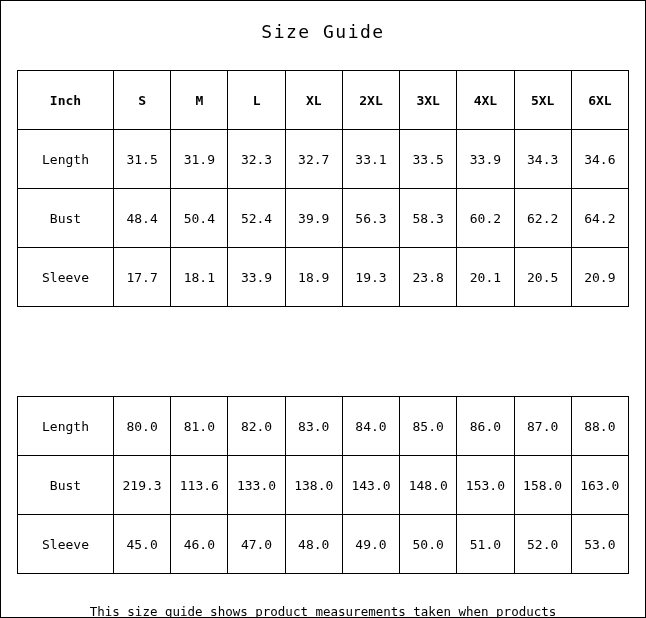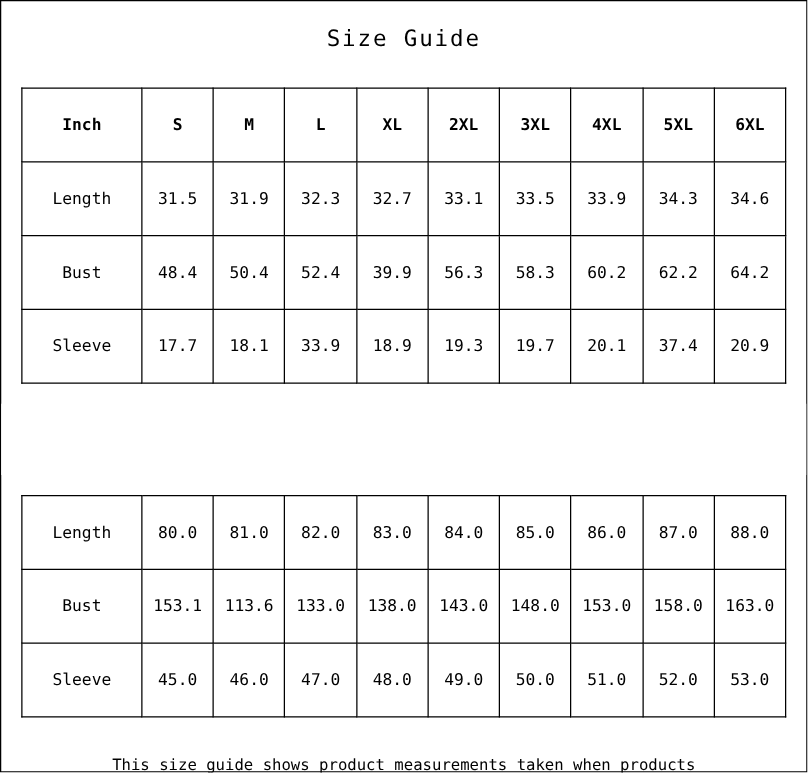--- a/index.html
+++ b/index.html
@@ -131,23 +131,23 @@
           <td>62.2</td>
           <td>64.2</td>
         </tr>
         <tr>
           <td class="row-label">Sleeve</td>
           <td>17.7</td>
           <td>18.1</td>
           <td>33.9</td>
           <td>18.9</td>
           <td>19.3</td>
-          <td>19.7</td>
+          <td>23.8</td>
           <td>20.1</td>
-          <td>37.4</td>
+          <td>20.5</td>
           <td>20.9</td>
         </tr>
       </tbody>
     </table>
   </div>
 
   <div class="gap-block"></div>
 
   <div class="tbl-wrap">
     <table class="size-table">
@@ -171,21 +171,21 @@
           <td>82.0</td>
           <td>83.0</td>
           <td>84.0</td>
           <td>85.0</td>
           <td>86.0</td>
           <td>87.0</td>
           <td>88.0</td>
         </tr>
         <tr>
           <td class="row-label">Bust</td>
-          <td>153.1</td>
+          <td>219.3</td>
           <td>113.6</td>
           <td>133.0</td>
           <td>138.0</td>
           <td>143.0</td>
           <td>148.0</td>
           <td>153.0</td>
           <td>158.0</td>
           <td>163.0</td>
         </tr>
         <tr>

